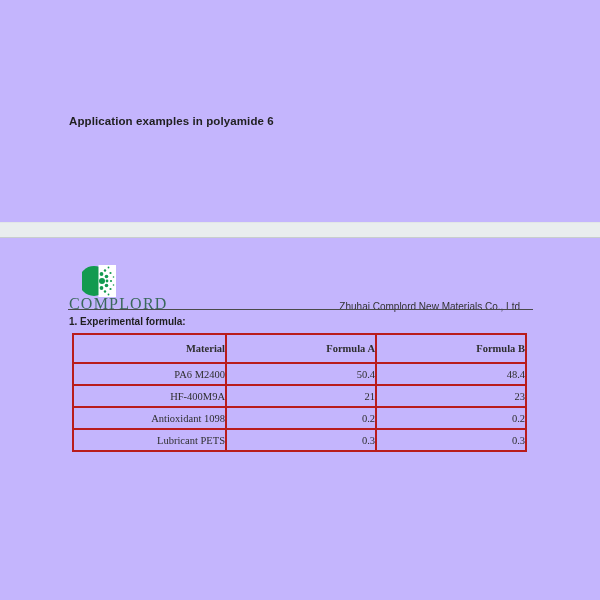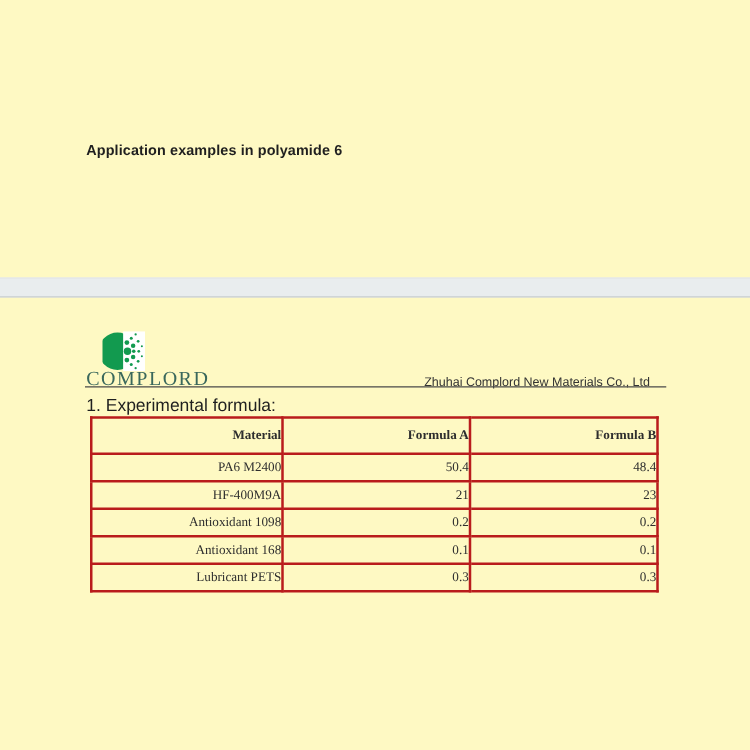--- a/index.html
+++ b/index.html
@@ -4,21 +4,21 @@
 <style>
   html, body {
     margin: 0;
     padding: 0;
     background: #ffffff;
   }
   #screen {
     position: relative;
     width: 600px;
     height: 600px;
-    background: #fef9c3;
+    background: #c4b5fd;
     overflow: hidden;
     font-family: "Liberation Sans", sans-serif;
     color: #222;
   }
 
   
   .doc-heading {
     position: absolute;
     left: 69px;
     top: 115px;
@@ -75,22 +75,22 @@
     width: 465px;
     height: 0;
     border-top: 1.4px solid #4a4a4a;
   }
 
   
   .section-title {
     position: absolute;
     left: 69px;
     top: 316px;
-    font-size: 14px;
-    font-weight: normal;
+    font-size: 10px;
+    font-weight: bold;
     color: #1f1f1f;
   }
 
   
   .formula-table {
     position: absolute;
     left: 72px;
     top: 333px;
     width: 453px;
     border-collapse: collapse;
@@ -187,25 +187,20 @@
           <td>HF-400M9A</td>
           <td>21</td>
           <td>23</td>
         </tr>
         <tr>
           <td>Antioxidant 1098</td>
           <td>0.2</td>
           <td>0.2</td>
         </tr>
         <tr>
-          <td>Antioxidant 168</td>
-          <td>0.1</td>
-          <td>0.1</td>
-        </tr>
-        <tr>
           <td>Lubricant PETS</td>
           <td>0.3</td>
           <td>0.3</td>
         </tr>
       </tbody>
   </table>
 
 </div>
 
 </body></html>

